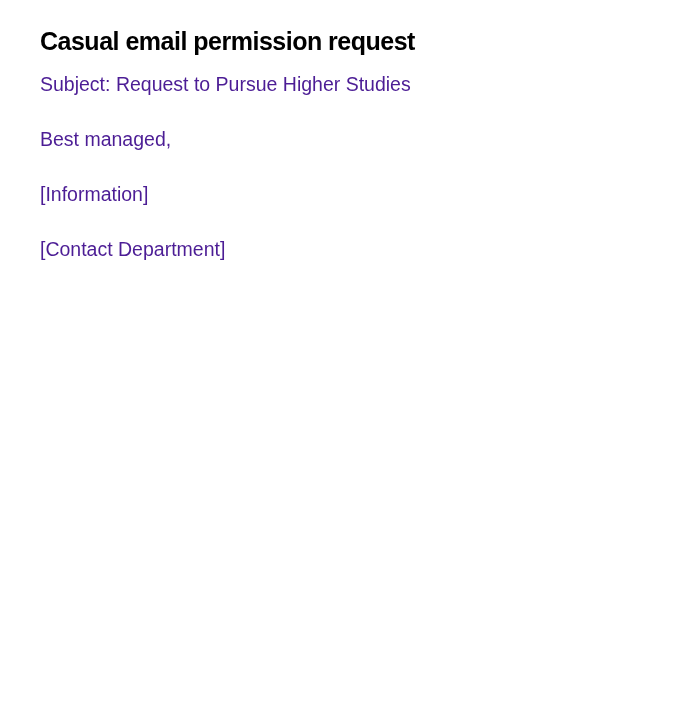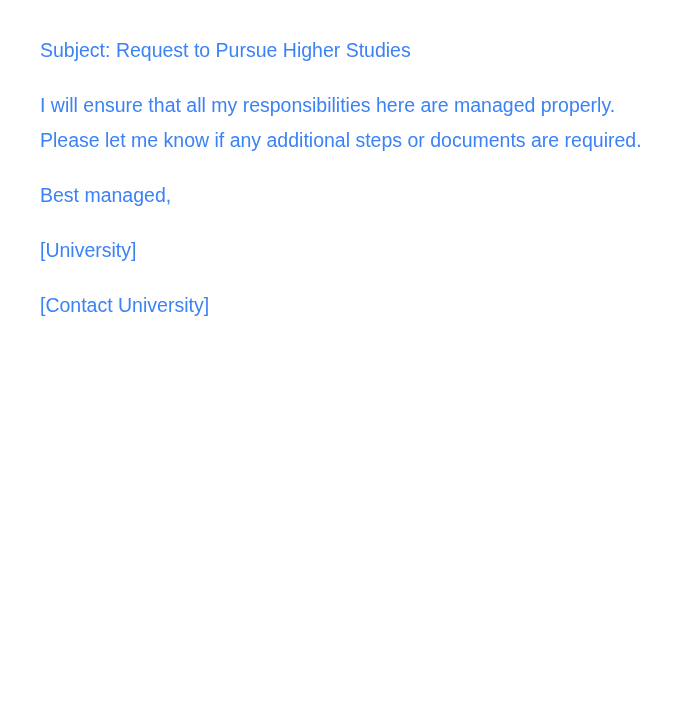--- a/index.html
+++ b/index.html
@@ -1,24 +1,24 @@
 <!DOCTYPE html>
 <html><head>
 <meta charset="utf-8">
 <style>
   html, body { margin: 0; padding: 0; background: #ffffff; }
   body { width: 700px; height: 711px; overflow: hidden; font-family: "Liberation Sans", sans-serif; color: #1a1a1a; }
   .doc { position: relative; padding: 24px 40px 0 40px; }
   .title { font-size: 25px; font-weight: bold; color: #000; margin: 0; line-height: 34px; letter-spacing: -0.5px; }
-  .p { font-size: 19.5px; line-height: 35px; margin: 0; color: #3b82f6; }
+  .p { font-size: 19.5px; line-height: 35px; margin: 0; color: #4c1d95; }
   .subject { margin-top: 9px; }
   .gap { margin-top: 20px; }
 </style>
 </head>
 <body>
 
 <div class="doc">
+  <h1 class="title">Casual email permission request</h1>
   <p class="p subject">Subject: Request to Pursue Higher Studies</p>
-  <p class="p gap">I will ensure that all my responsibilities here are managed properly. Please let me know if any additional steps or documents are required.</p>
   <p class="p gap">Best managed,</p>
-  <p class="p gap">[University]</p>
-  <p class="p gap">[Contact University]</p>
+  <p class="p gap">[Information]</p>
+  <p class="p gap">[Contact Department]</p>
 </div>
 
 </body></html>

